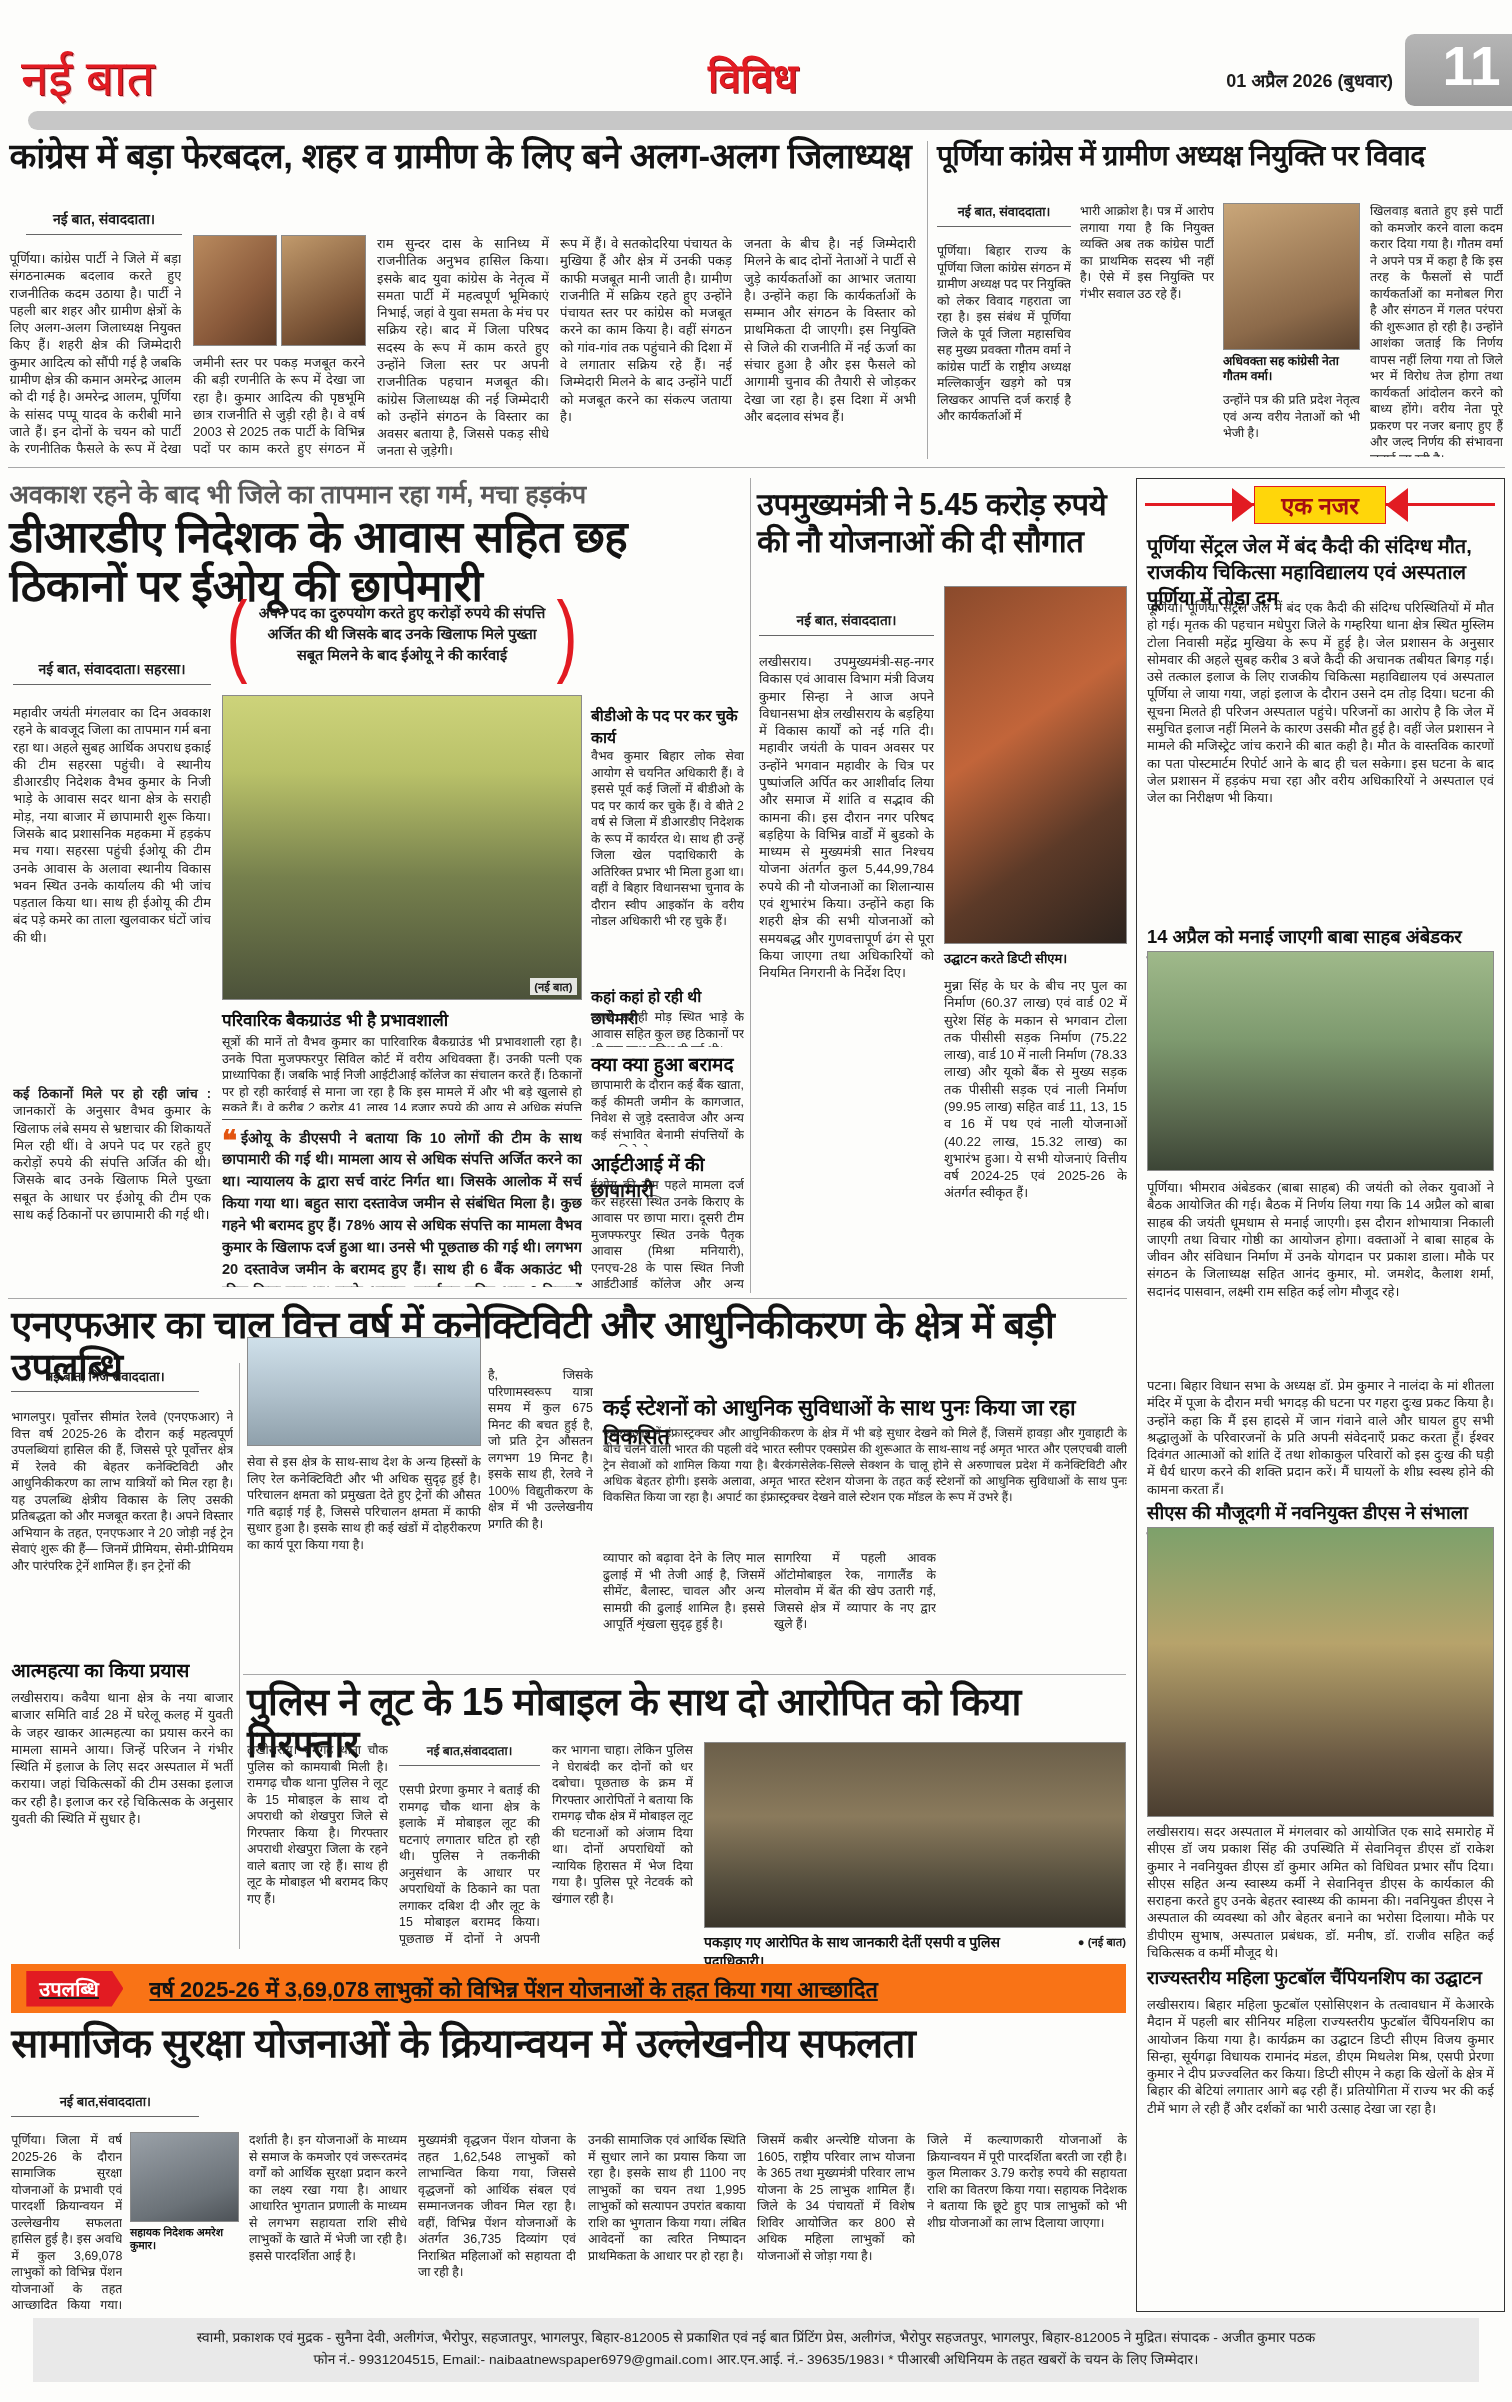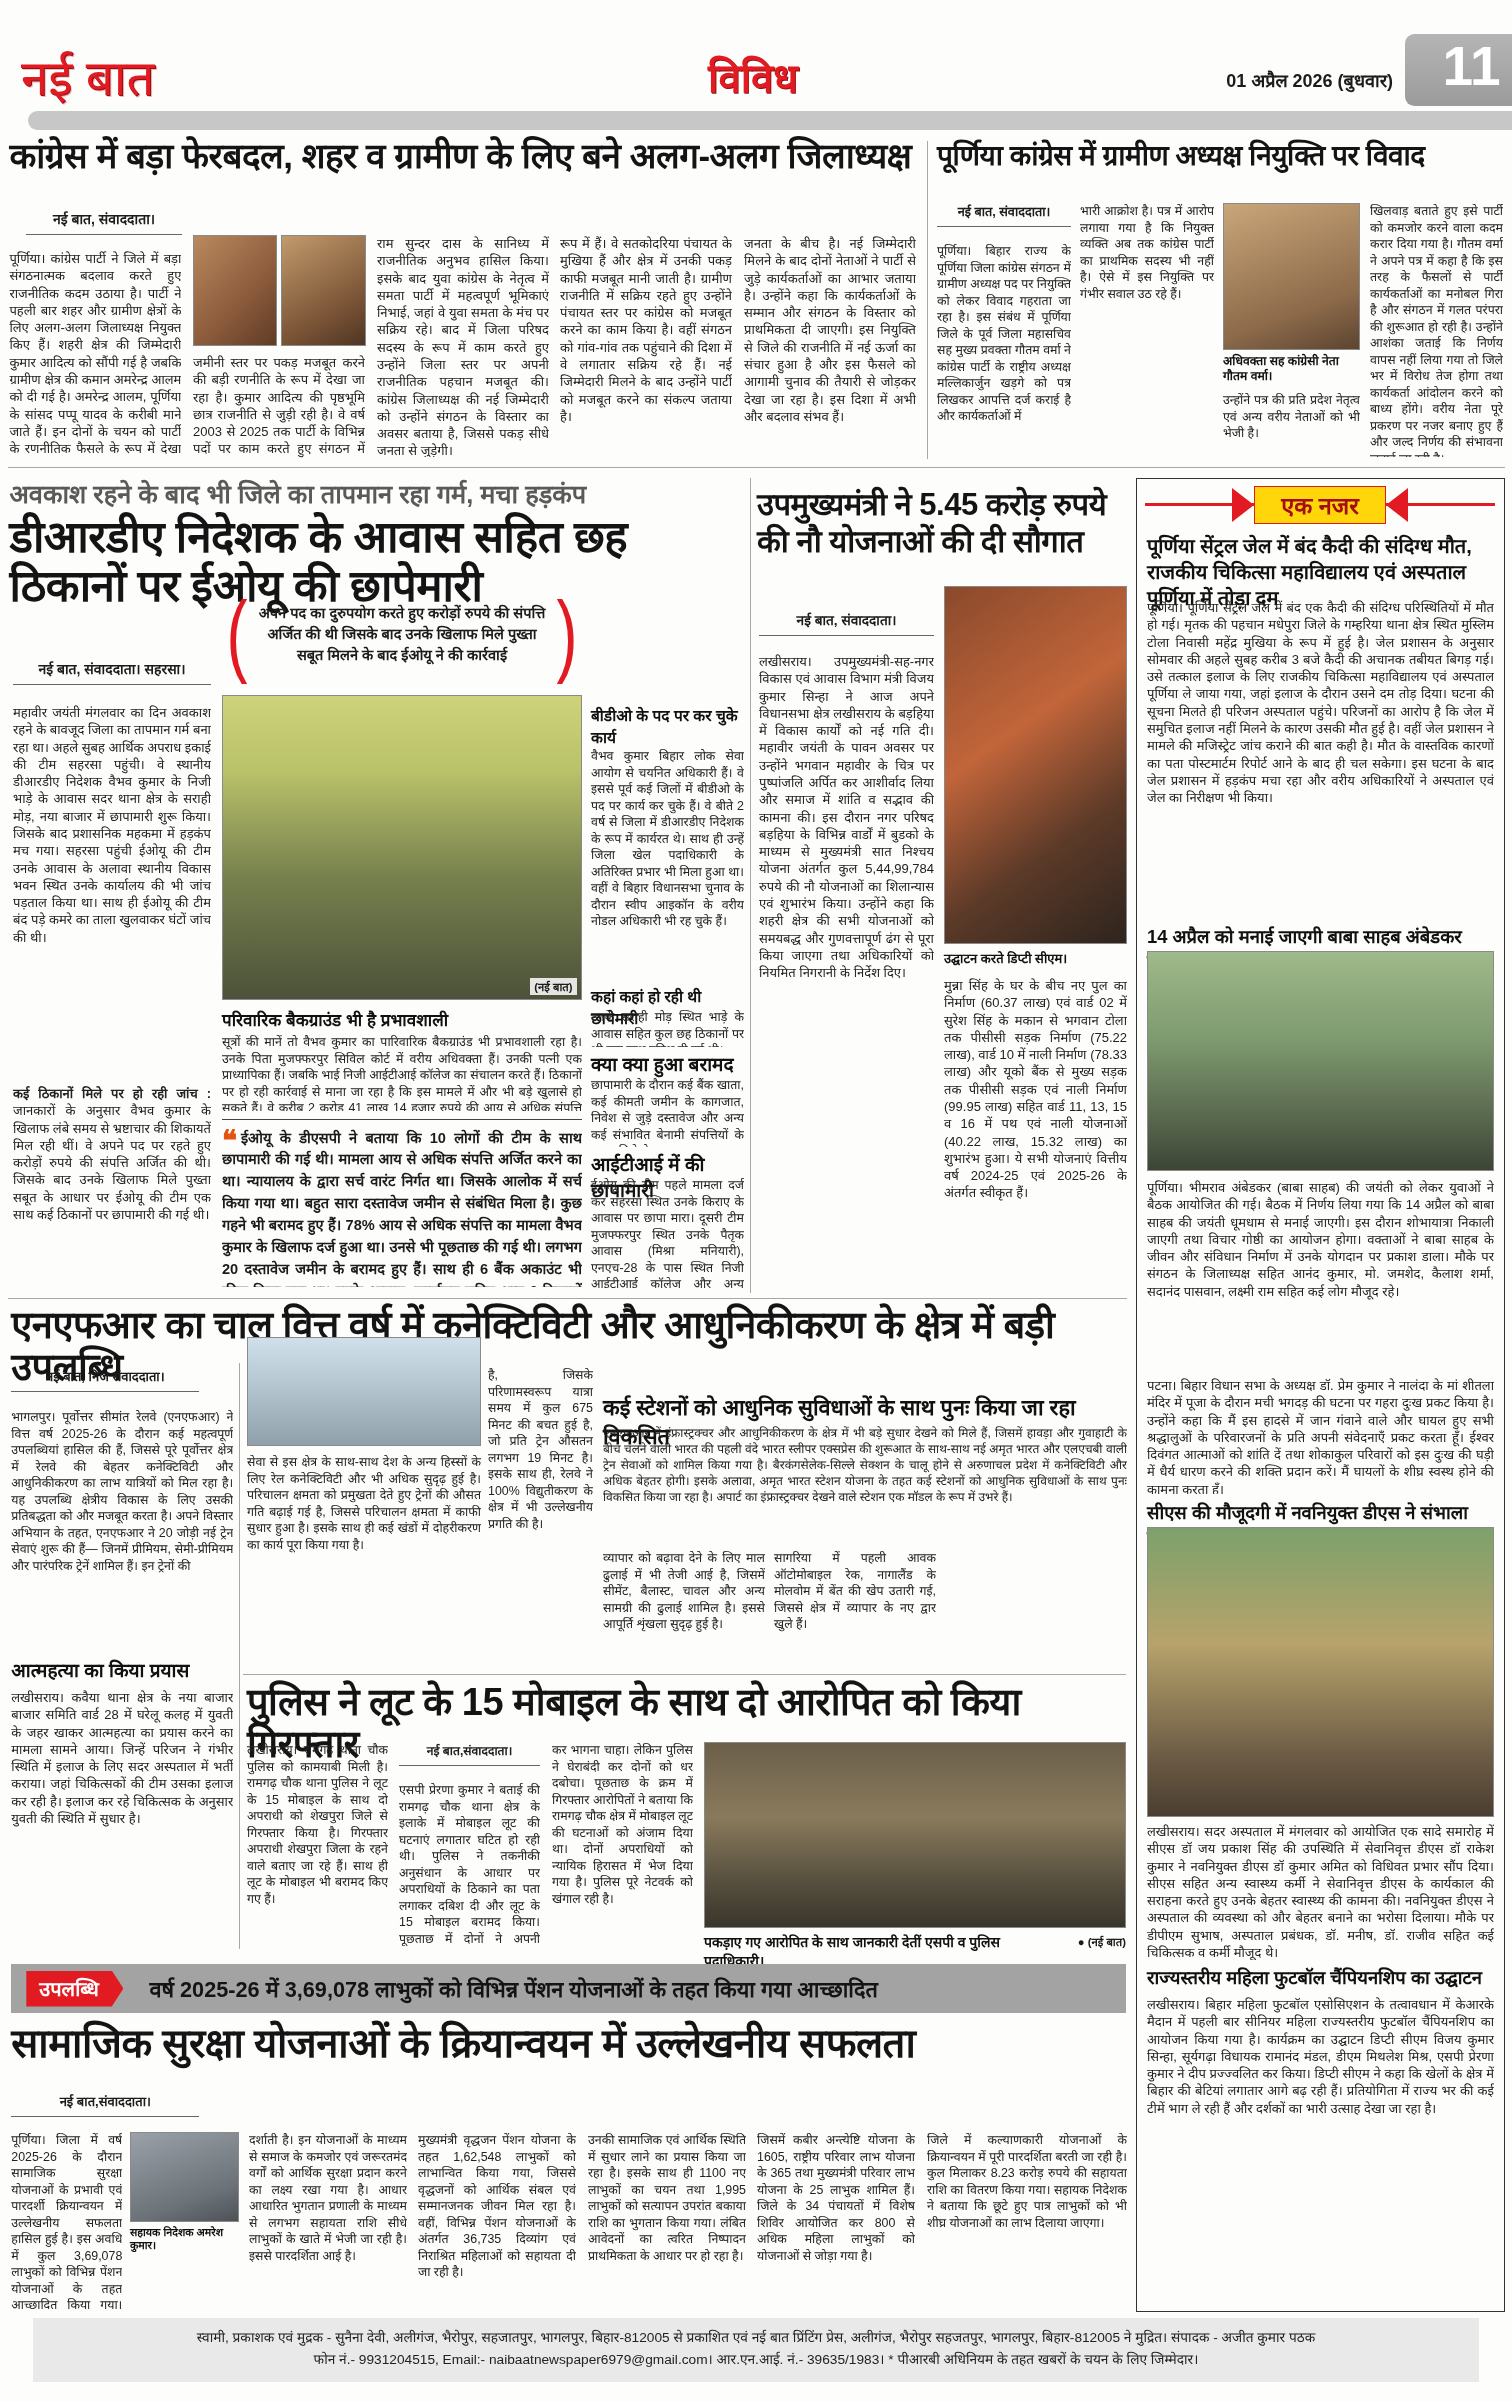--- a/index.html
+++ b/index.html
@@ -24,21 +24,21 @@
   .graybar{background:#c7c7c7;border-radius:11.3px 0 0 11.3px;}
   .quoteblock{border-top:1.9px solid #444;padding-top:7.5px;font-weight:700;font-size:14.6px;line-height:1.5;text-align:justify;overflow:hidden;}
   .qmark{color:#e2540f;font-size:28px;font-weight:900;line-height:0;vertical-align:-7.5px;padding-right:3.8px;}
   .pull{display:flex;align-items:center;}
   .pull .br{color:#e21b22;font-size:90px;font-weight:400;line-height:.9;transform:scaleX(.7);}
   .pull .ptext{font-weight:800;font-size:14.6px;line-height:1.45;text-align:center;padding:0 5.6px;}
   .badge-ek{background:#ffd60a;border:1.9px solid #e21b22;color:#a50d12;font-weight:900;font-size:23.5px;
             display:flex;align-items:center;justify-content:center;}
   .tri{width:0;height:0;}
   .photo-credit{position:absolute;right:3.8px;bottom:3.8px;background:rgba(255,255,255,.85);font-size:11.3px;font-weight:700;padding:0.9px 4.7px;}
-  .strip{background:#a3a3a3;display:flex;align-items:center;}
+  .strip{background:#f97316;display:flex;align-items:center;text-decoration:underline;}
   .strip-badge{background:#e21b22;color:#fff;font-weight:800;font-size:20px;display:flex;align-items:center;
                padding:0 24.5px 0 13px;height:36px;clip-path:polygon(0 0,88% 0,100% 50%,88% 100%,0 100%);}
   .strip-text{font-weight:900;font-size:21.7px;color:#141414;margin-left:26px;}
   .footerband{background:#e9e9e9;text-align:center;font-size:13.7px;color:#222;padding-top:9.4px;line-height:1.6;}
   .box{border:1.9px solid #333;}
 </style>
 </head>
 <body>
 
 <div id="paper">
@@ -168,21 +168,21 @@
 
   <div class="abs hl" style="left:11.3px;top:2021px;width:1115px;font-size:40px;">सामाजिक सुरक्षा योजनाओं के क्रियान्वयन में उल्लेखनीय सफलता</div>
   <div class="abs byline" style="left:11.3px;top:2092px;width:188px;font-size:13px;">नई बात,संवाददाता।</div>
   <div class="abs body small" style="left:11.3px;top:2132px;width:111px;height:177px;">पूर्णिया। जिला में वर्ष 2025-26 के दौरान सामाजिक सुरक्षा योजनाओं के प्रभावी एवं पारदर्शी क्रियान्वयन में उल्लेखनीय सफलता हासिल हुई है। इस अवधि में कुल 3,69,078 लाभुकों को विभिन्न पेंशन योजनाओं के तहत आच्छादित किया गया। साथ ही 21,239 नए लाभुकों को योजनाओं से जोड़ा गया।</div>
   <div class="abs ph" style="left:130px;top:2132px;width:109px;height:90px;background:linear-gradient(160deg,#9aa1a8,#6b7278 70%,#4d5257);"></div>
   <div class="abs cap" style="left:130px;top:2226px;width:109px;font-size:10.8px;line-height:1.2;">सहायक निदेशक अमरेश कुमार।</div>
   <div class="abs body small" style="left:249px;top:2132px;width:158px;height:177px;">दर्शाती है। इन योजनाओं के माध्यम से समाज के कमजोर एवं जरूरतमंद वर्गों को आर्थिक सुरक्षा प्रदान करने का लक्ष्य रखा गया है। आधार आधारित भुगतान प्रणाली के माध्यम से लगभग सहायता राशि सीधे लाभुकों के खाते में भेजी जा रही है। इससे पारदर्शिता आई है।</div>
   <div class="abs body small" style="left:418px;top:2132px;width:158px;height:177px;">मुख्यमंत्री वृद्धजन पेंशन योजना के तहत 1,62,548 लाभुकों को लाभान्वित किया गया, जिससे वृद्धजनों को आर्थिक संबल एवं सम्मानजनक जीवन मिल रहा है। वहीं, विभिन्न पेंशन योजनाओं के अंतर्गत 36,735 दिव्यांग एवं निराश्रित महिलाओं को सहायता दी जा रही है।</div>
   <div class="abs body small" style="left:588px;top:2132px;width:158px;height:177px;">उनकी सामाजिक एवं आर्थिक स्थिति में सुधार लाने का प्रयास किया जा रहा है। इसके साथ ही 1100 नए लाभुकों का चयन तथा 1,995 लाभुकों को सत्यापन उपरांत बकाया राशि का भुगतान किया गया। लंबित आवेदनों का त्वरित निष्पादन प्राथमिकता के आधार पर हो रहा है।</div>
   <div class="abs body small" style="left:757px;top:2132px;width:158px;height:177px;">जिसमें कबीर अन्त्येष्टि योजना के 1605, राष्ट्रीय परिवार लाभ योजना के 365 तथा मुख्यमंत्री परिवार लाभ योजना के 25 लाभुक शामिल हैं। जिले के 34 पंचायतों में विशेष शिविर आयोजित कर 800 से अधिक महिला लाभुकों को योजनाओं से जोड़ा गया है।</div>
-  <div class="abs body small" style="left:927px;top:2132px;width:200px;height:177px;">जिले में कल्याणकारी योजनाओं के क्रियान्वयन में पूरी पारदर्शिता बरती जा रही है। कुल मिलाकर 8.23 करोड़ रुपये की सहायता राशि का वितरण किया गया। सहायक निदेशक ने बताया कि छूटे हुए पात्र लाभुकों को भी शीघ्र योजनाओं का लाभ दिलाया जाएगा।</div>
+  <div class="abs body small" style="left:927px;top:2132px;width:200px;height:177px;">जिले में कल्याणकारी योजनाओं के क्रियान्वयन में पूरी पारदर्शिता बरती जा रही है। कुल मिलाकर 3.79 करोड़ रुपये की सहायता राशि का वितरण किया गया। सहायक निदेशक ने बताया कि छूटे हुए पात्र लाभुकों को भी शीघ्र योजनाओं का लाभ दिलाया जाएगा।</div>
 
   <div class="abs footerband" style="left:33px;top:2318px;width:1446px;height:64px;">
     <div>स्वामी, प्रकाशक एवं मुद्रक - सुनैना देवी, अलीगंज, भैरोपुर, सहजातपुर, भागलपुर, बिहार-812005 से प्रकाशित एवं नई बात प्रिंटिंग प्रेस, अलीगंज, भैरोपुर सहजतपुर, भागलपुर, बिहार-812005 ने मुद्रित।  संपादक - अजीत कुमार पठक</div>
     <div>फोन नं.- 9931204515, Email:- naibaatnewspaper6979@gmail.com। आर.एन.आई. नं.- 39635/1983।   * पीआरबी अधिनियम के तहत खबरों के चयन के लिए जिम्मेदार।</div>
   </div>
 
 </div>
 
 
 </body></html>

